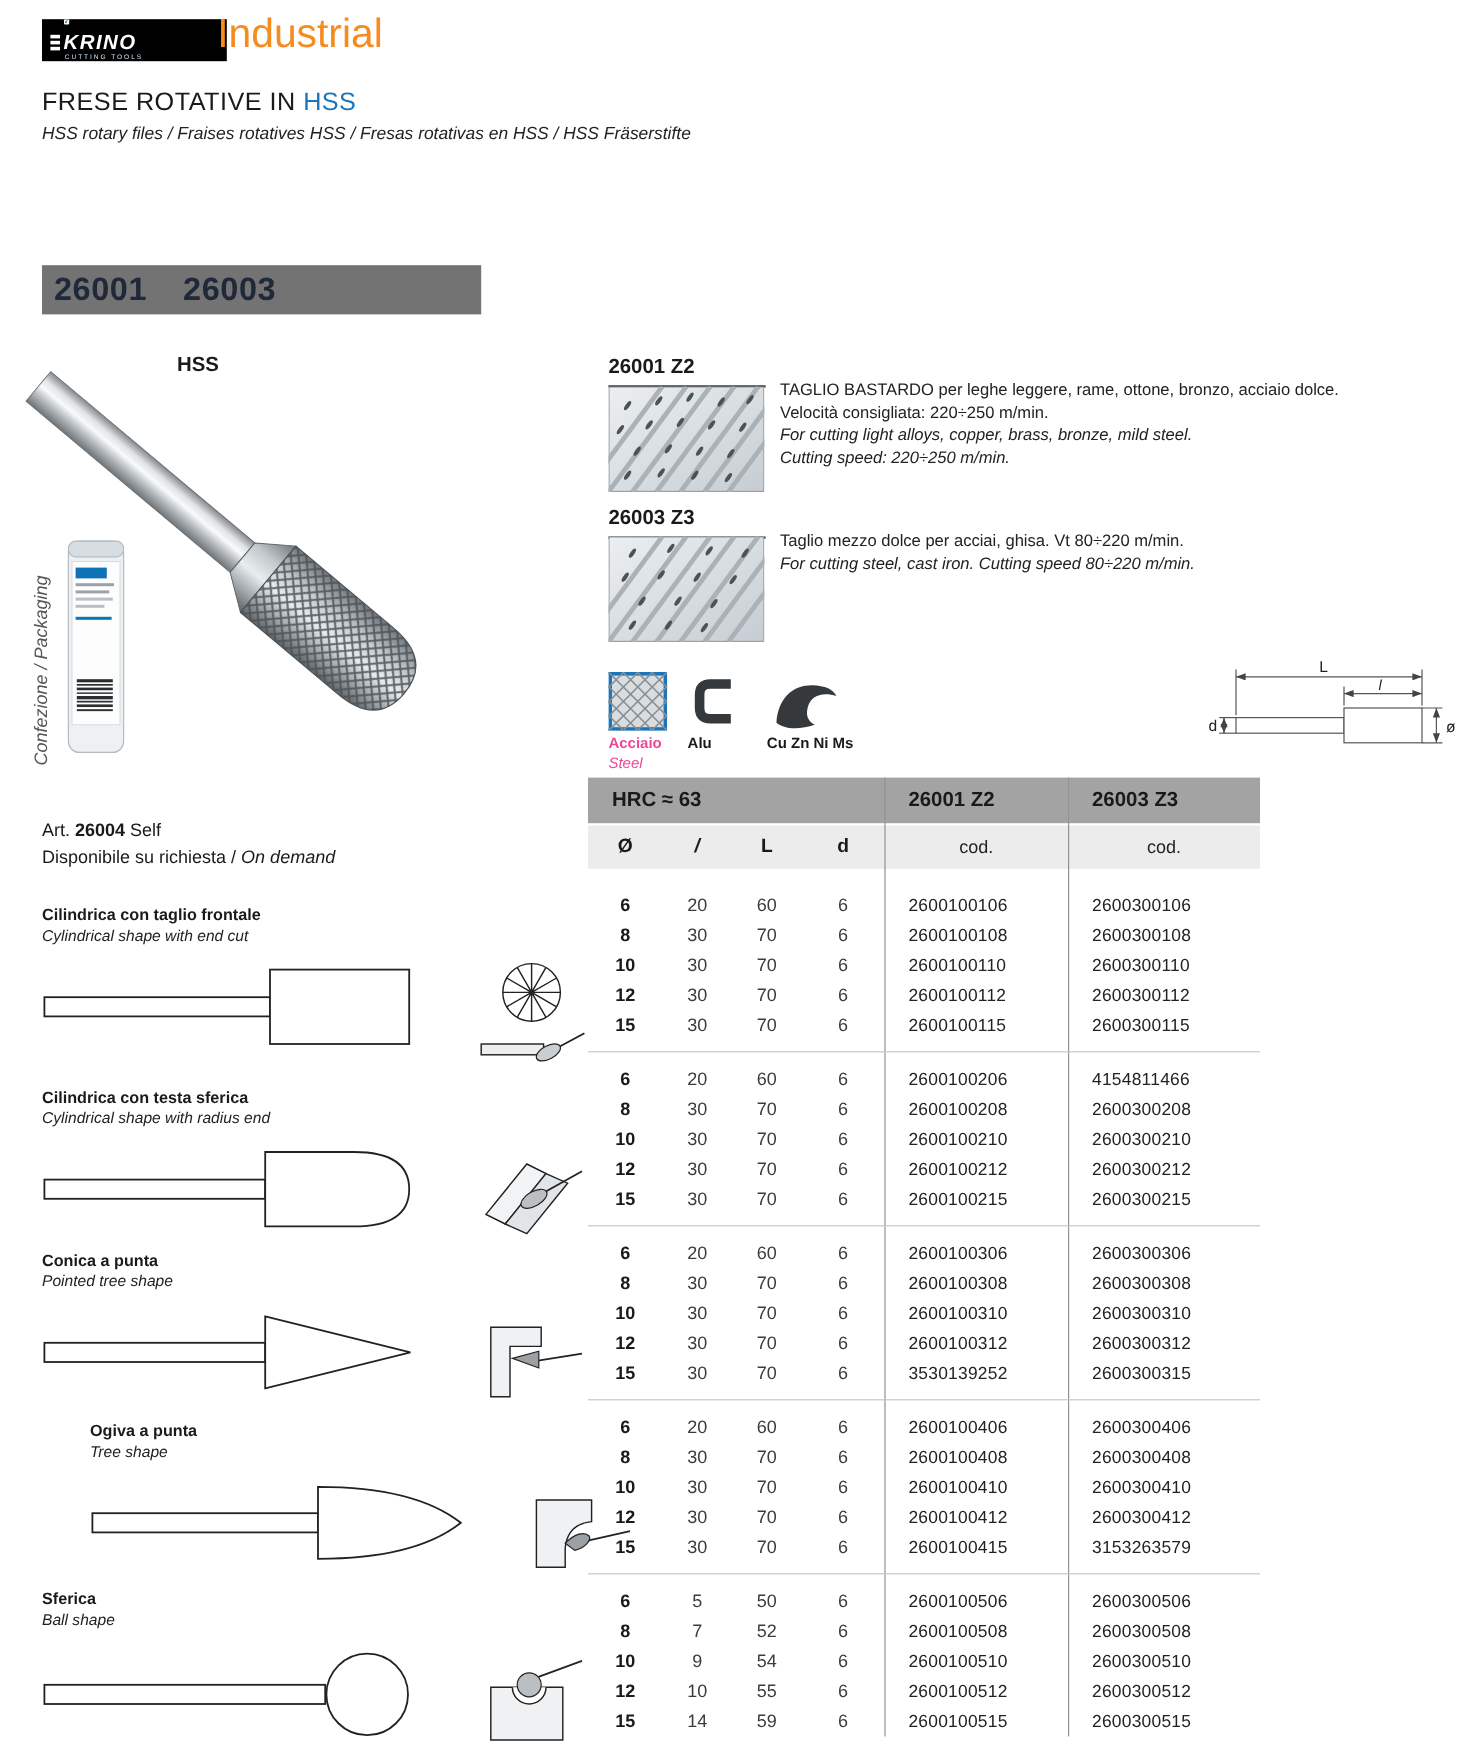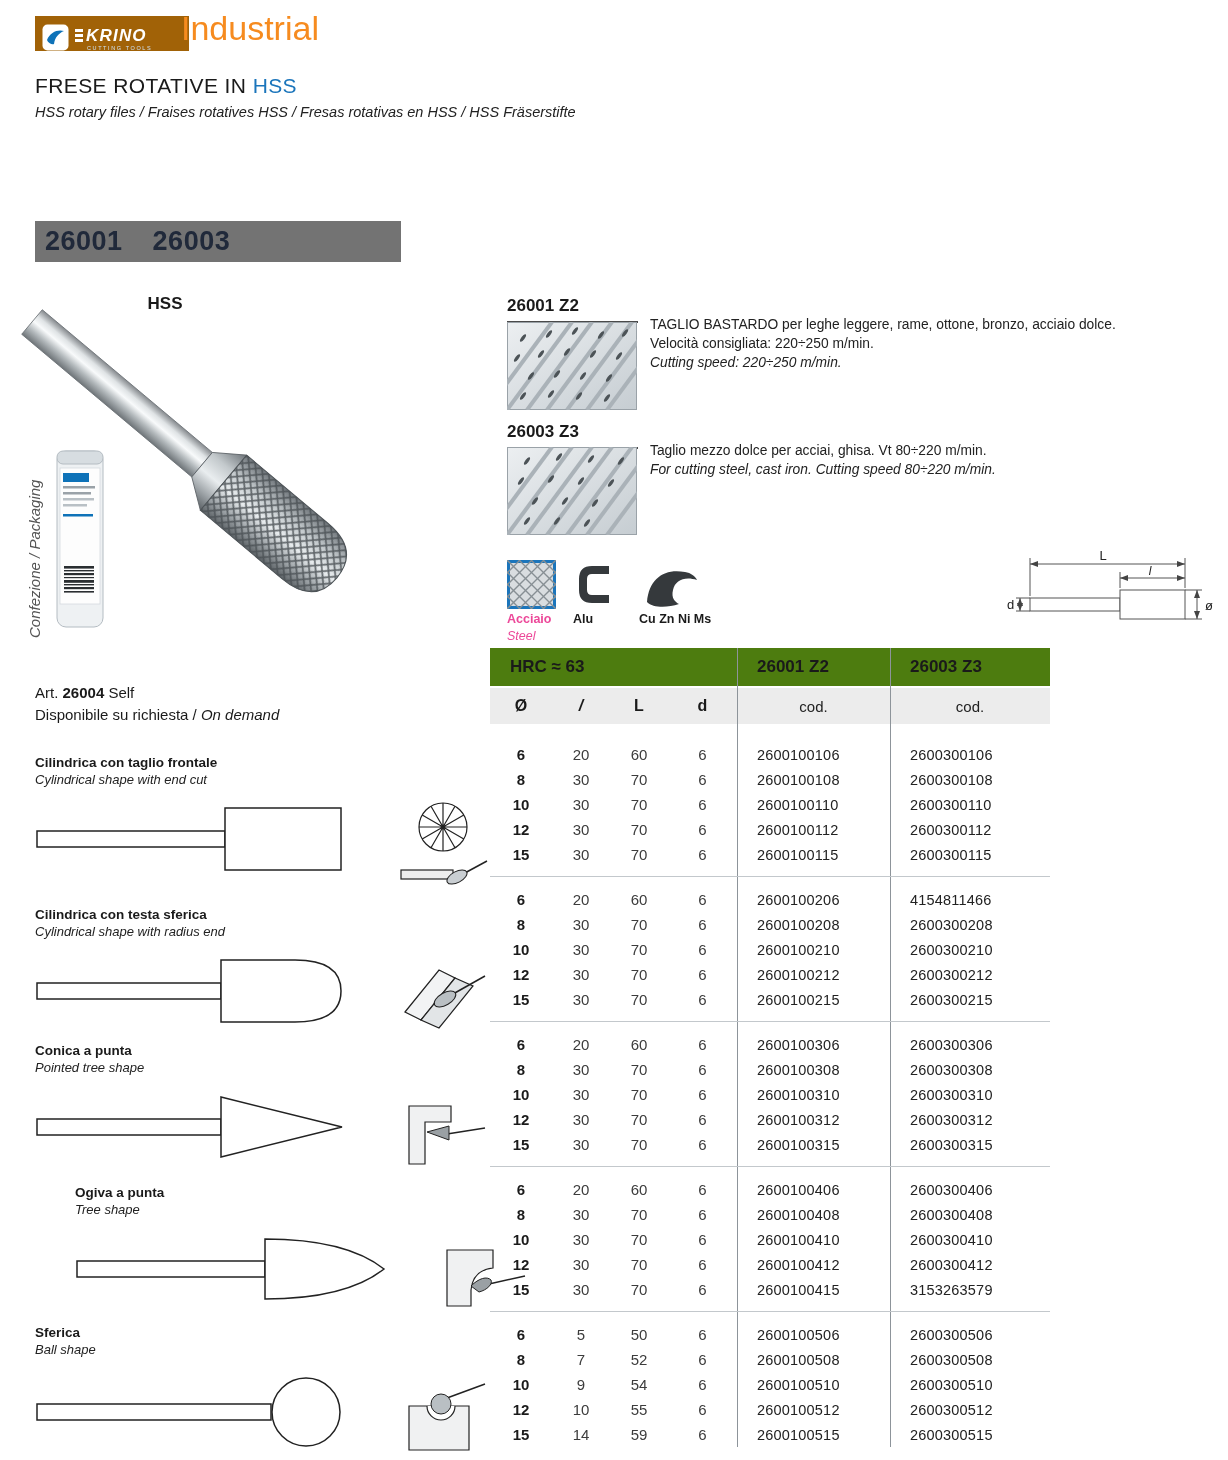--- a/index.html
+++ b/index.html
@@ -4,22 +4,22 @@
 <style>
   html,body{margin:0;padding:0;}
   body{width:1228px;height:1460px;position:relative;background:#fff;
        font-family:"Liberation Sans",sans-serif;color:#1a1a1a;overflow:hidden;}
   .abs{position:absolute;}
   .ital{font-style:italic;}
   .bold{font-weight:bold;}
   .blue{color:#ec4899;}
 
   
-  .logo-box{left:35px;top:16px;width:140px;height:35px;background:#a16207;
-            display:flex;align-items:flex-end;padding:0 7px;gap:6px;}
+  .logo-box{left:35px;top:16px;width:140px;height:35px;background:#000000;
+            display:flex;align-items:flex-start;padding:0 7px;gap:6px;flex-direction:column;}
   .logo-right{display:flex;flex-direction:column;line-height:1;}
   .brand-row{display:flex;align-items:center;}
   .logo-bars{display:inline-flex;flex-direction:column;gap:2px;margin-right:3px;}
   .logo-bars i{width:8px;height:3px;background:#fff;display:block;}
   .brand{color:#fff;font-weight:bold;font-size:17px;letter-spacing:1.2px;font-style:italic;}
   .brand-sub{color:#cfe2f2;font-size:5.5px;letter-spacing:1.6px;margin-top:2px;margin-left:12px;}
   .edition{left:181px;top:9px;font-size:34px;color:#f68b1f;}
   .page-title{left:35px;top:74px;font-size:21px;font-weight:400;letter-spacing:.4px;margin:0;}
   .page-title .accent{color:#1b75bb;}
   .subtitle{left:35px;top:104px;font-size:14.5px;font-style:italic;color:#222;}
@@ -56,21 +56,21 @@
   .shape-block{left:35px;width:455px;}
   .sb1{top:755px;} .sb2{top:907px;} .sb3{top:1043px;} .sb4{top:1185px;margin-left:40px;} .sb5{top:1325px;}
   .shape-title{font-weight:bold;font-size:13.5px;}
   .shape-sub{font-style:italic;font-size:13px;color:#222;margin-top:2px;}
   .shape-art{display:flex;justify-content:space-between;align-items:flex-start;margin-top:13px;}
 
   
   .table{left:490px;top:648px;width:560px;}
   .vline{position:absolute;top:0;width:1px;height:799px;background:#8d949a;}
   .vl1{left:247px;} .vl2{left:400px;}
-  .thead1{display:grid;grid-template-columns:247px 153px 160px;height:38px;background:#4d7c0f;
+  .thead1{display:grid;grid-template-columns:247px 153px 160px;height:38px;background:#a3a3a3;
           align-items:center;font-weight:bold;font-size:17px;}
   .thead1 .th{padding-left:20px;}
   .thead2{display:grid;grid-template-columns:62px 58px 58px 69px 153px 160px;height:36px;
           background:#ececec;align-items:center;margin-top:2px;}
   .hdim{text-align:center;font-weight:bold;font-size:16px;}
   .hital{font-style:italic;}
   .hcod{text-align:center;font-size:15px;color:#222;}
   .tspacer{height:18px;}
   .trow{display:grid;grid-template-columns:62px 58px 58px 69px 153px 160px;height:25px;
         align-items:center;font-size:15px;}
@@ -204,20 +204,21 @@
         <ellipse cx="102" cy="56" rx="4.5" ry="1.7" transform="rotate(-54 102 56)"></ellipse>
       <ellipse cx="16" cy="74" rx="4.5" ry="1.7" transform="rotate(-54 16 74)"></ellipse>
         <ellipse cx="44" cy="72" rx="4.5" ry="1.7" transform="rotate(-54 44 72)"></ellipse>
       <ellipse cx="72" cy="74" rx="4.5" ry="1.7" transform="rotate(-54 72 74)"></ellipse>
         <ellipse cx="100" cy="76" rx="4.5" ry="1.7" transform="rotate(-54 100 76)"></ellipse>
     </g>
   </svg>
   <div class="v-text vt1 abs">
     <div>TAGLIO BASTARDO per leghe leggere, rame, ottone, bronzo, acciaio dolce.</div>
     <div>Velocità consigliata: 220÷250 m/min.</div>
+    <div class="ital">For cutting light alloys, copper, brass, bronze, mild steel.</div>
     <div class="ital">Cutting speed: 220÷250 m/min.</div>
   </div>
 
   <div class="v-heading vh2 abs">26003 Z3</div>
   <svg class="v-img2 abs" width="130" height="88" viewBox="0 0 130 88">
     <defs>
         <linearGradient id="cutbg2" x1="0" y1="0" x2="1" y2="1">
       <stop offset="0" stop-color="#eceff1"></stop>
           <stop offset="1" stop-color="#c6cdd2"></stop>
         </linearGradient>
@@ -550,21 +551,21 @@
           <div class="c-dim">70</div>
           <div class="c-dim">6</div>
           <div class="c-cod">2600100312</div>
           <div class="c-cod">2600300312</div>
         </div>
         <div class="trow">
           <div class="c-dia">15</div>
           <div class="c-dim">30</div>
           <div class="c-dim">70</div>
           <div class="c-dim">6</div>
-          <div class="c-cod">2600100315</div>
+          <div class="c-cod">3530139252</div>
           <div class="c-cod">2600300315</div>
         </div>
         <div class="group-gap"></div>
         <div class="trow">
           <div class="c-dia">6</div>
           <div class="c-dim">20</div>
           <div class="c-dim">60</div>
           <div class="c-dim">6</div>
           <div class="c-cod">2600100406</div>
           <div class="c-cod">2600300406</div>

